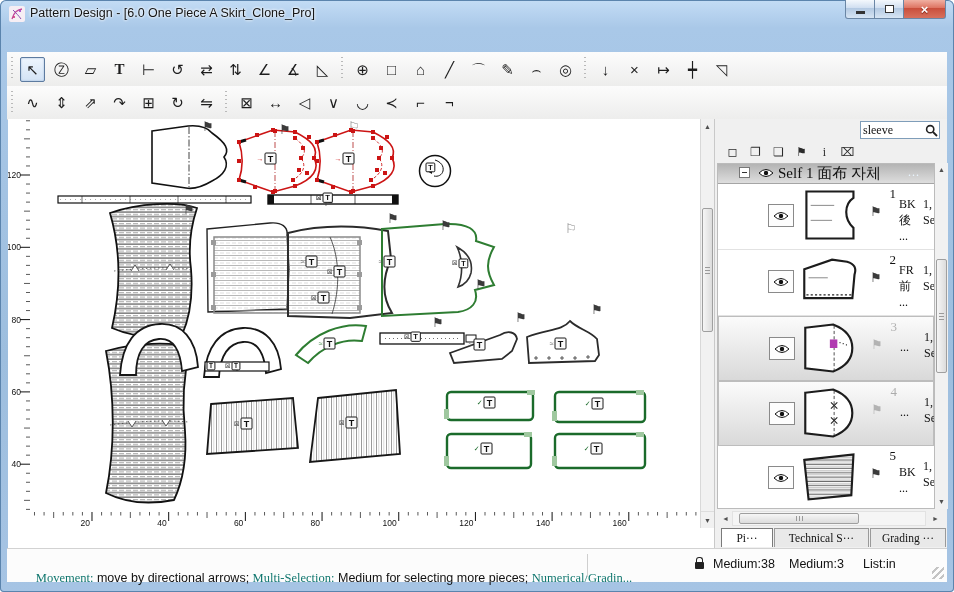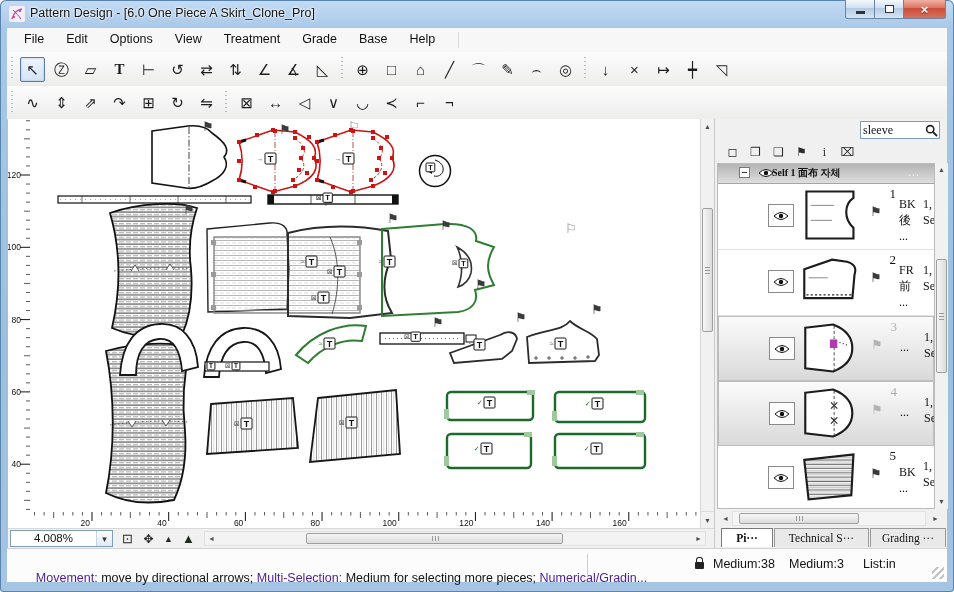--- a/index.html
+++ b/index.html
@@ -101,47 +101,47 @@
     font-family:"Liberation Serif",serif;font-size:12px;color:#111;padding:0;background:transparent;}
   .searchbox svg{position:absolute;right:1px;top:2px;}
   .plist{position:absolute;left:2px;top:44px;width:218px;height:346px;background:#fff;
     border:1px solid #bbb;box-sizing:border-box;overflow:hidden;}
   .pgroup{position:relative;height:19px;background:linear-gradient(180deg,#b4b4b4,#dedede);
     border-bottom:1px solid #a5a5a5;}
   .minusbox{position:absolute;left:21px;top:3px;width:11px;height:11px;background:#fff;border:1px solid #777;
     box-sizing:border-box;}
   .minusbox::before{content:"";position:absolute;left:2px;right:2px;top:4px;height:1px;background:#333;}
   .pgroup .geye{position:absolute;left:40px;top:4px;}
-  .glabel{position:absolute;left:54px;top:0;line-height:18px;font-size:10px;font-weight:bold;color:#101010;}
+  .glabel{position:absolute;left:60px;top:0;line-height:18px;font-size:15px;font-weight:normal;color:#101010;}
   .gmore{position:absolute;right:14px;top:0;line-height:16px;font-size:12px;color:#eaf5ff;letter-spacing:1px;}
   .pl-row{position:relative;height:65px;border-bottom:1px solid #e2e2e2;background:#fff;}
   .pl-row.sel{background:linear-gradient(180deg,#fbfbfb,#d9d9d9);border:1px solid #bdbdbd;
     box-sizing:border-box;}
   .eyebtn{position:absolute;left:50px;top:20px;width:24px;height:21px;background:#fdfdfd;
     border:1px solid #8a8a8a;display:flex;align-items:center;justify-content:center;}
   .thumb{position:absolute;left:82px;top:4px;}
   .pnum{position:absolute;left:156px;top:2px;width:22px;text-align:right;font-size:13px;color:#111;}
   .pflag{position:absolute;left:152px;top:20px;font-size:13px;color:#3b3b3b;}
   .pflag::before{content:"⚑";}
   .ptxt-a{position:absolute;left:181px;top:12px;font-size:12px;color:#111;line-height:16px;}
   .ptxt-b{position:absolute;left:205px;top:12px;font-size:12px;color:#111;line-height:16px;}
   .ptxt-a span,.ptxt-b span{display:block;}
   .dim{opacity:0.32;}
   .pvscroll{position:absolute;left:220px;top:44px;width:13px;height:346px;background:#f1f1f1;}
   .phscroll{position:absolute;left:0;top:390px;right:0;height:19px;background:#f0f0f0;}
   .phtrack{position:absolute;left:17px;top:2px;width:194px;height:15px;background:#f5f5f5;border:1px solid #e2e2e2;box-sizing:border-box;}
   .tabs{position:absolute;left:0;top:409px;right:0;height:20px;display:flex;padding-left:6px;}
   .tab{height:19px;line-height:18px;text-align:center;font-size:11.5px;color:#111;
     border:1px solid #9a9a9a;border-bottom:none;background:#e9e9e9;box-sizing:border-box;margin-right:1px;}
-  .tab.active{background:#fff;border-color:#7a7a7a;font-weight:bold;}
+  .tab.active{background:#fff;border-color:#7a7a7a;font-weight:normal;}
   
   .statusbar{position:absolute;left:7px;right:7px;top:548px;height:33px;background:#fcfcfc;
     border-top:1px solid #d2d2d2;font-size:12.5px;}
   .st{line-height:31px;color:#111;}
-  .st.green{color:#4c1d95;}
+  .st.green{color:#0f766e;font-family:Liberation Serif, serif;}
   .stleft{position:absolute;left:8px;top:0;white-space:pre;}
   .sep{position:absolute;left:580px;top:5px;bottom:5px;border-left:1px solid #cfcfcf;}
   .lock{position:absolute;left:688px;top:13px;width:9px;height:7px;background:#222;border-radius:1px;}
   .lock::before{content:"";position:absolute;left:1px;top:-5px;width:5px;height:5px;border:1.5px solid #222;
     border-bottom:none;border-radius:3px 3px 0 0;}
   .stmed{position:absolute;left:706px;top:0;} .stsiz{position:absolute;left:782px;top:0;}
   .stunit{position:absolute;left:856px;top:0;}
   .rgrip{position:absolute;right:3px;bottom:3px;width:12px;height:12px;
     background:repeating-linear-gradient(135deg,transparent 0 3px,#c4c4c4 3px 5px);}
   text{font-family:"Liberation Sans",sans-serif;}
@@ -166,30 +166,20 @@
         </div>
       <div class="wbtn max">
           <span class="g-max"></span>
         </div>
       <div class="wbtn close">
           <span class="g-close"></span>
         </div>
     </div>
   </div>
 
-  <div class="menubar" id="menubar">
-      <span class="mitem">File</span>
-      <span class="mitem">Edit</span>
-      <span class="mitem">Options</span>
-      <span class="mitem">View</span>
-      <span class="mitem">Treatment</span>
-      <span class="mitem">Grade</span>
-      <span class="mitem">Base</span>
-      <span class="mitem">Help</span>
-    </div>
 
   <div class="toolbar" id="tb1" style="top:52px;height:34px;">
       <span class="tbh"></span>
       <div class="tbtn active">
         <span class="gl gl-select-arrow">↖</span>
       </div>
       <div class="tbtn">
         <span class="gl gl-zoom-tool">Ⓩ</span>
       </div>
       <div class="tbtn">
@@ -706,37 +696,20 @@
     </div>
 
     <div class="vscroll">
       <div class="sbtn up"></div>
       <div class="sthumb" style="top:89px;height:122px;">
           <span class="grip"></span>
         </div>
       <div class="sbtn down"></div>
     </div>
 
-    <div class="bottombar">
-      <div class="zoomcombo">
-        <span class="zoomval">4.008%</span>
-        <span class="dd"></span>
-      </div>
-      <div class="bbi frame" style="left:110px;"></div>
-      <div class="bbi expand" style="left:131px;"></div>
-      <div class="bbi mtn1" style="left:151px;"></div>
-      <div class="bbi mtn2" style="left:171px;"></div>
-      <div class="hscroll">
-        <div class="harrow l" style="left:0;"></div>
-        <div class="hthumb" style="left:101px;width:255px;">
-            <span class="grip"></span>
-          </div>
-        <div class="harrow r" style="right:0;"></div>
-      </div>
-    </div>
 
     <div class="panel">
 
       <div class="pltb" id="pltb">
           <div class="pbtn">
             <span class="gl gl-new-piece">◻</span>
           </div>
           <div class="pbtn">
             <span class="gl gl-copy-piece">❐</span>
           </div>

